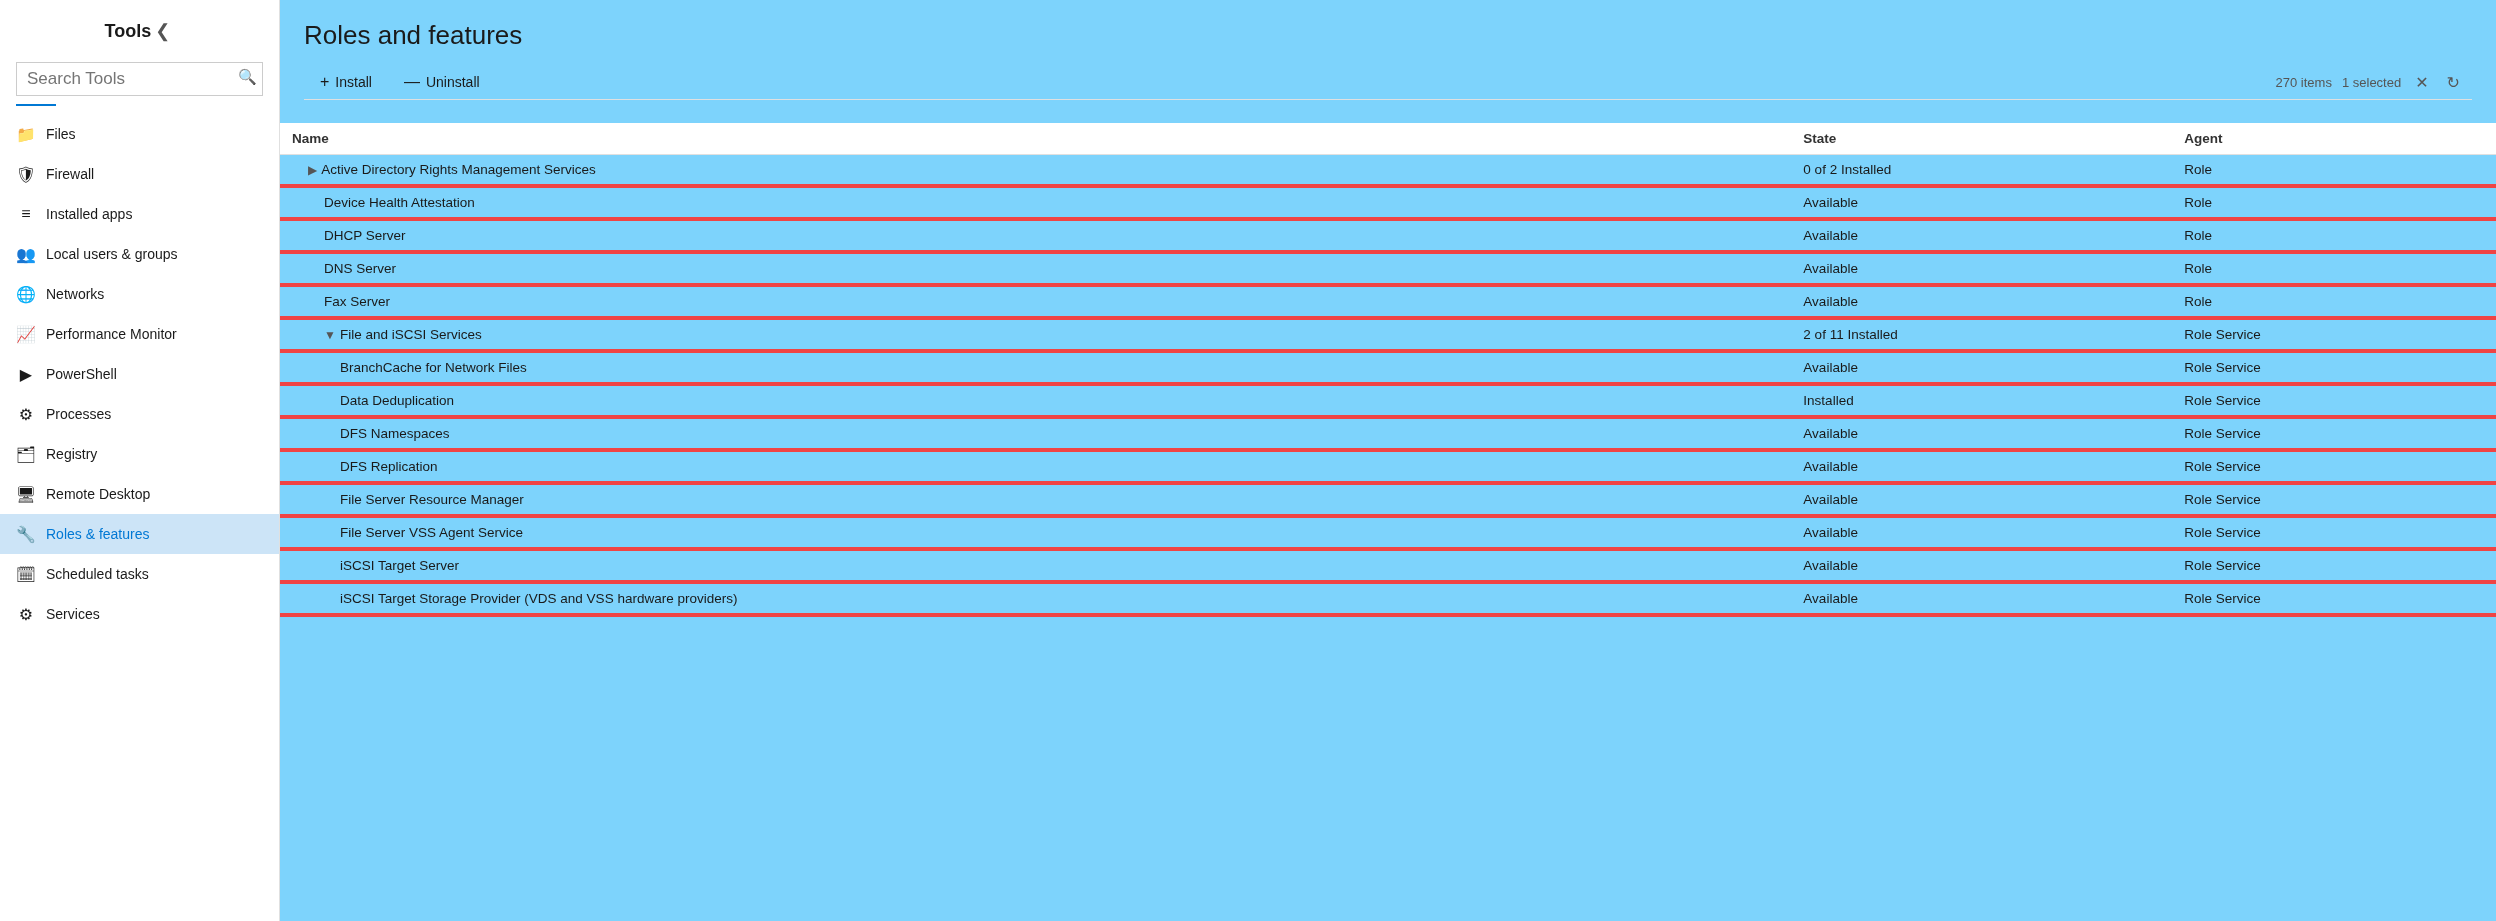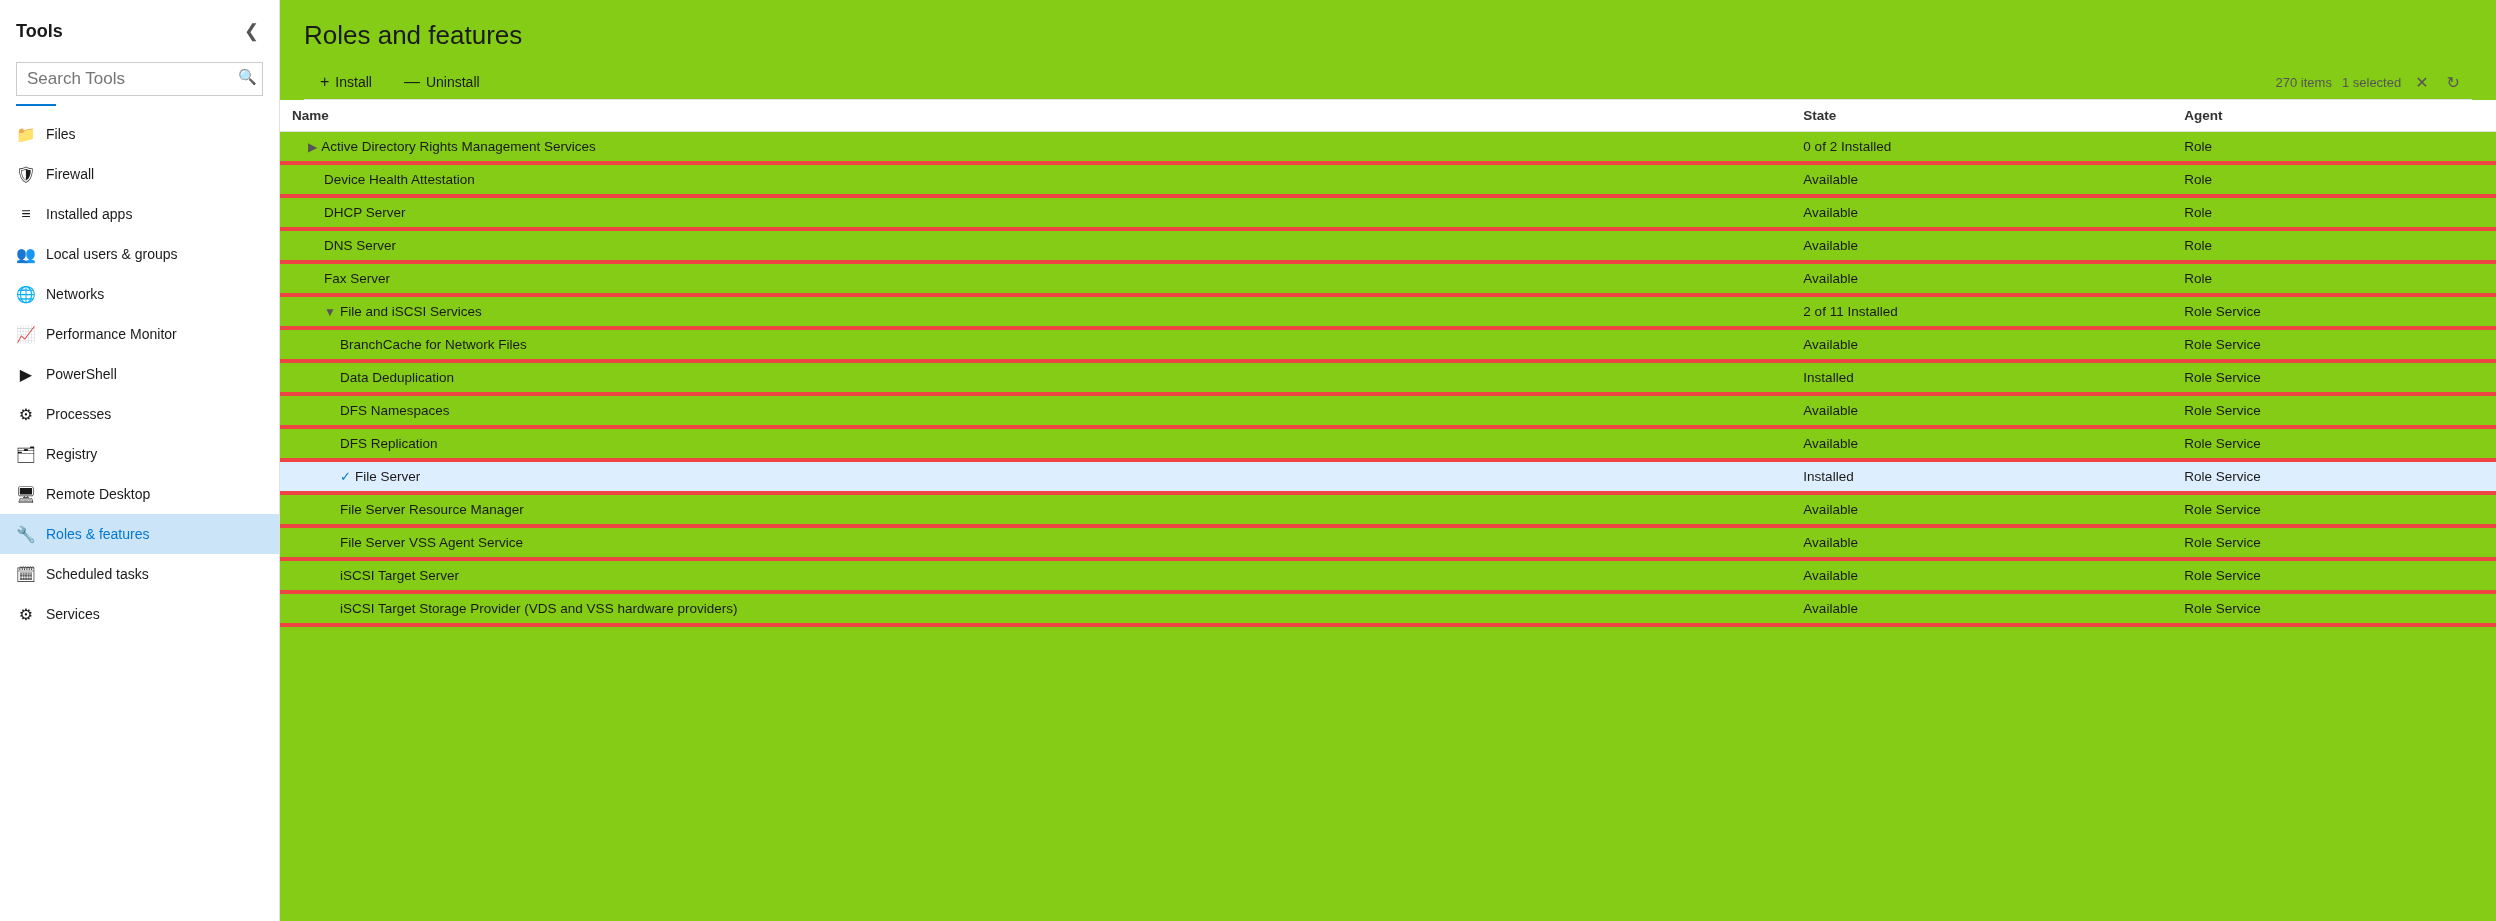--- a/index.html
+++ b/index.html
@@ -11,21 +11,21 @@
       min-width: 280px;
       background: #fff;
       border-right: 1px solid #e0e0e0;
       display: flex;
       flex-direction: column;
       overflow: hidden;
     }
     #sidebar-header {
       display: flex;
       align-items: center;
-      justify-content: space-between;
+      justify-content: center;
       padding: 16px 16px 8px 16px;
     }
     #sidebar-title {
       font-size: 18px;
       font-weight: 600;
       color: #1a1a1a;
     }
     #sidebar-collapse-btn {
       cursor: pointer;
       color: #555;
@@ -91,21 +91,22 @@
       flex-shrink: 0;
     }
     .nav-label { flex: 1; }
 
     
     #main {
       flex: 1;
       display: flex;
       flex-direction: column;
       overflow: hidden;
-      background: #84cc16;
+      background: #7dd3fc;
+      gap: 23px;
     }
     #main-header {
       padding: 20px 24px 0 24px;
     }
     #page-title {
       font-size: 26px;
       font-weight: 300;
       color: #1a1a1a;
       margin-bottom: 14px;
     }
@@ -332,25 +333,20 @@
           <tr>
             <td class="indent-3"><span>DFS Namespaces</span></td>
             <td>Available</td>
             <td>Role Service</td>
           </tr>
           <tr>
             <td class="indent-3"><span>DFS Replication</span></td>
             <td>Available</td>
             <td>Role Service</td>
           </tr>
-          <tr class="selected-row">
-            <td class="indent-3"><span class="check-icon">✓</span><span>File Server</span></td>
-            <td>Installed</td>
-            <td>Role Service</td>
-          </tr>
           <tr>
             <td class="indent-3"><span>File Server Resource Manager</span></td>
             <td>Available</td>
             <td>Role Service</td>
           </tr>
           <tr>
             <td class="indent-3"><span>File Server VSS Agent Service</span></td>
             <td>Available</td>
             <td>Role Service</td>
           </tr>

